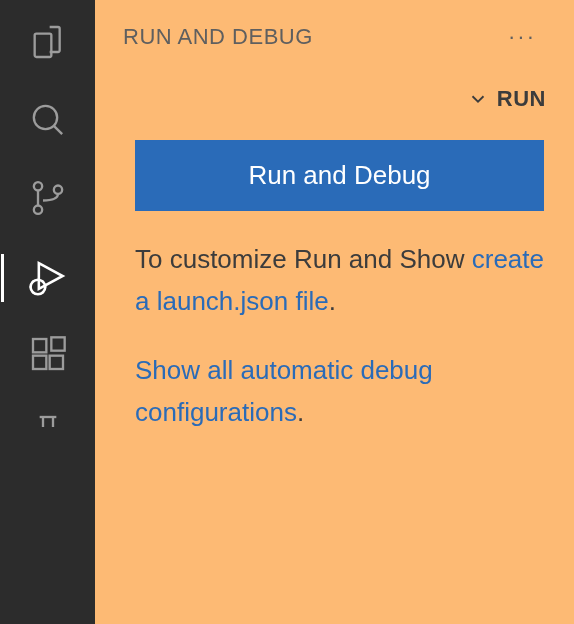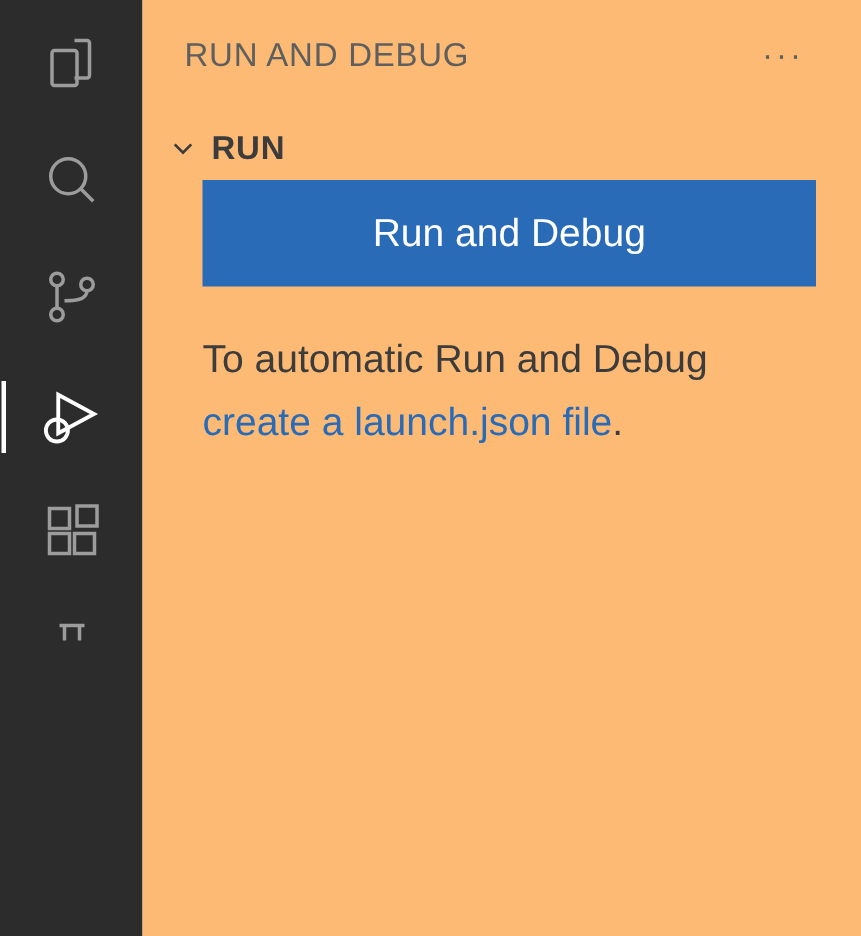--- a/index.html
+++ b/index.html
@@ -63,22 +63,23 @@
       font-size: 22px;
       letter-spacing: 2px;
       cursor: pointer;
       padding: 4px 8px;
       user-select: none;
     }
     .section-header {
       display: flex;
       align-items: center;
       gap: 8px;
-      padding: 22px 28px 8px 16px;
-      cursor: pointer;
+      padding: 22px 28px 28px 16px;
+      cursor: pointer;
+      justify-content: flex-end;
     }
     .chevron {
       display: inline-flex;
     }
     .section-title {
       font-size: 22px;
       font-weight: 700;
       color: #3c3c3c;
       letter-spacing: 0.5px;
     }
@@ -194,17 +195,20 @@
           <polyline points="6 9 12 15 18 9"></polyline>
         </svg>
     </span>
     <span class="section-title">RUN</span>
   </div>
 
   <div class="content">
     <button class="btn-primary">Run and Debug</button>
 
     <p class="body-text">
-      <span>To automatic Run and Debug </span><span class="link">create a launch.json file</span><span>.</span>
+      <span>To customize Run and Show </span><span class="link">create a launch.json file</span><span>.</span>
     </p>
 
+    <p class="link-block">
+      <span>Show all automatic debug configurations</span><span class="dot">.</span>
+    </p>
   </div>
 </div>
 
 </body></html>

